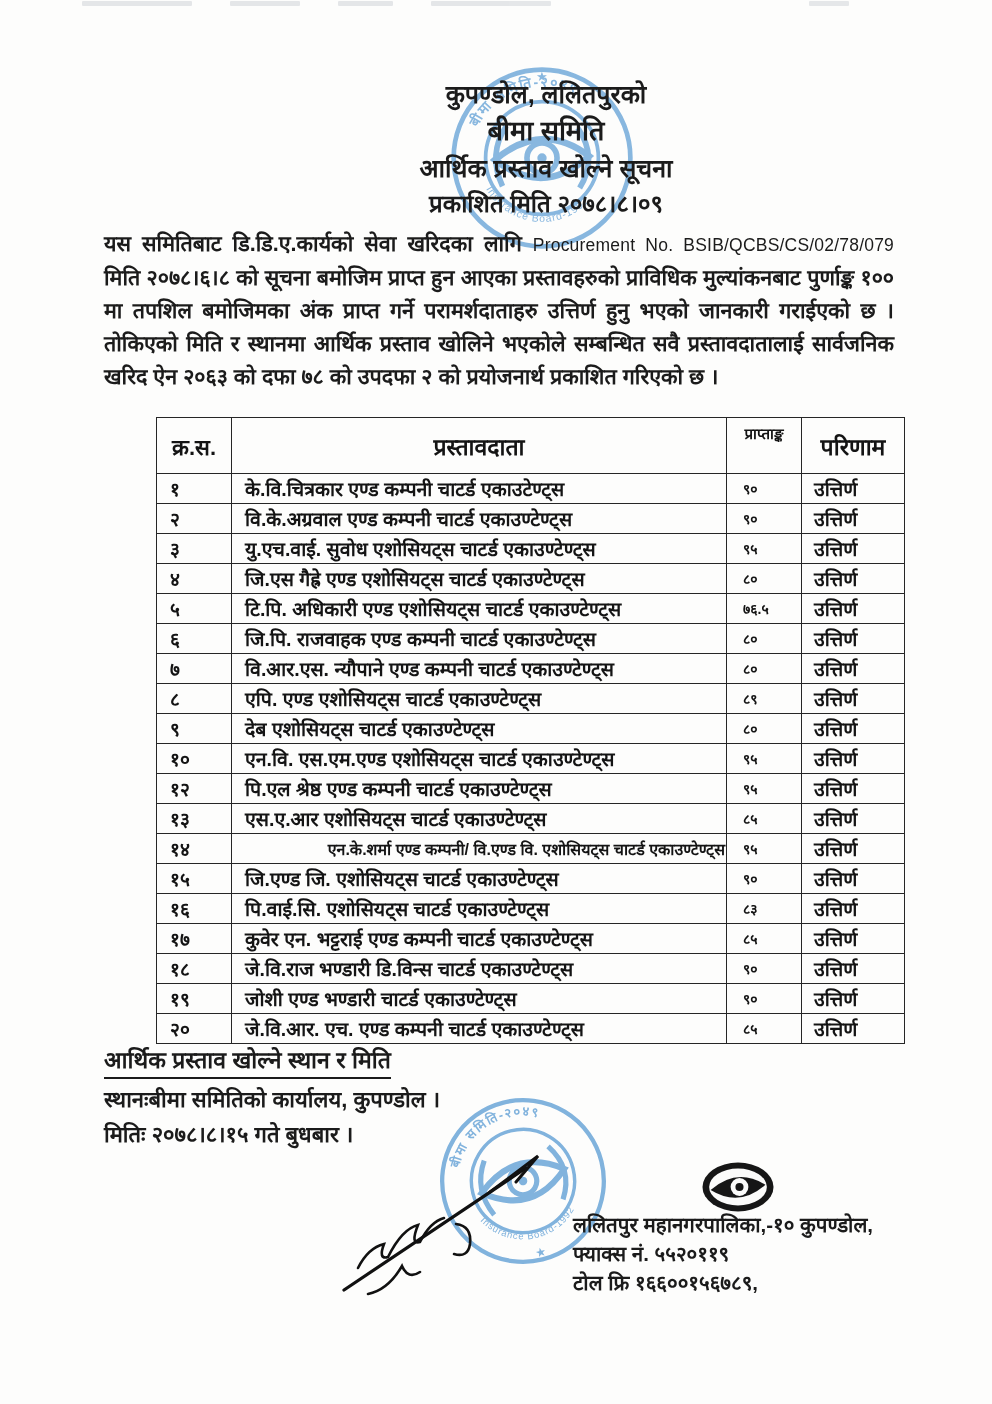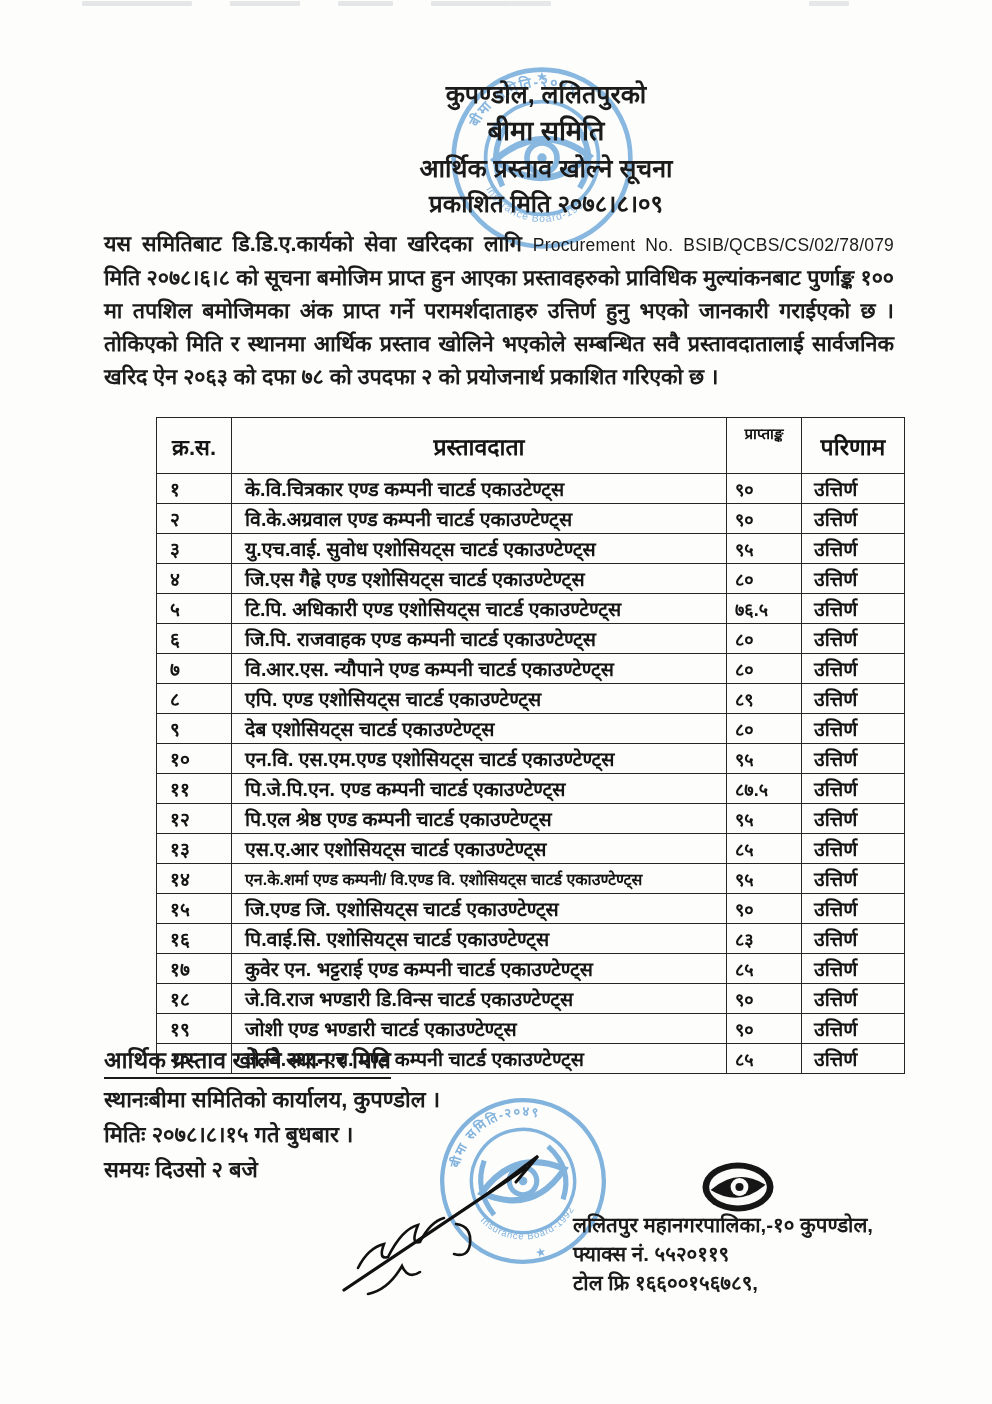--- a/index.html
+++ b/index.html
@@ -52,22 +52,22 @@
     overflow:hidden;white-space:nowrap;
   }
   table.results thead tr{height:56px;}
   table.results tbody tr{height:28px;}
   th.col-sn{width:72px;font-size:22px;}
   th.col-proposer{width:492px;font-size:23px;}
   th.col-score{width:72px;font-size:15px;vertical-align:top;padding-top:5px;}
   th.col-result{width:100px;font-size:23px;}
   td.cell-sn{padding-left:13px;font-size:19px;}
   td.cell-proposer{padding-left:13px;font-size:19.5px;}
-  td.cell-proposer.small{font-size:16px;}
-  td.cell-score{padding-left:8px;font-size:18px;}
+  td.cell-proposer.small{font-size:16px;text-align:right;}
+  td.cell-score{padding-left:16px;font-size:14px;}
   td.cell-result{padding-left:12px;font-size:19.5px;}
 
   
   .opening{position:absolute;left:104px;top:1043px;z-index:3;font-weight:600;}
   .opening .o-heading{
     display:inline-block;font-size:23px;font-weight:700;
     border-bottom:2.4px solid #1b1b1b;padding-bottom:2px;margin-bottom:9px;
   }
   .opening .o-line{font-size:22px;margin-bottom:11px;line-height:1.1;}
 
@@ -195,26 +195,20 @@
       <td class="cell-result">उत्तिर्ण</td>
     </tr>
 
     <tr>
       <td class="cell-sn">१०</td>
       <td class="cell-proposer">एन.वि. एस.एम.एण्ड एशोसियट्स चाटर्ड एकाउण्टेण्ट्स</td>
       <td class="cell-score">९५</td>
       <td class="cell-result">उत्तिर्ण</td>
     </tr>
 
-    <tr>
-      <td class="cell-sn">११</td>
-      <td class="cell-proposer">पि.जे.पि.एन. एण्ड कम्पनी चाटर्ड एकाउण्टेण्ट्स</td>
-      <td class="cell-score">८७.५</td>
-      <td class="cell-result">उत्तिर्ण</td>
-    </tr>
 
     <tr>
       <td class="cell-sn">१२</td>
       <td class="cell-proposer">पि.एल श्रेष्ठ एण्ड कम्पनी चाटर्ड एकाउण्टेण्ट्स</td>
       <td class="cell-score">९५</td>
       <td class="cell-result">उत्तिर्ण</td>
     </tr>
 
     <tr>
       <td class="cell-sn">१३</td>
@@ -271,21 +265,20 @@
       <td class="cell-score">८५</td>
       <td class="cell-result">उत्तिर्ण</td>
     </tr>
   </tbody>
   </table>
 
   <div class="opening">
     <div class="o-heading">आर्थिक प्रस्ताव खोल्ने स्थान र मिति</div>
     <div class="o-line">स्थानःबीमा समितिको कार्यालय, कुपण्डोल ।</div>
     <div class="o-line">मितिः २०७८।८।१५ गते बुधबार ।</div>
-    <div class="o-line">समयः दिउसो २ बजे</div>
   </div>
 
   <svg class="stamp stamp-bottom" viewBox="0 0 200 200">
     <defs>
       <path id="arc-top-2" d="M 24,100 A 76,76 0 0 1 176,100"></path>
       <path id="arc-bot-2" d="M 32,100 A 68,68 0 0 0 168,100"></path>
     </defs>
     <circle cx="100" cy="100" r="94" fill="none" stroke="currentColor" stroke-width="5"></circle>
     <circle cx="100" cy="100" r="60" fill="none" stroke="currentColor" stroke-width="4"></circle>
     <path d="M50,102 Q100,60 150,98 Q102,142 50,102 Z" fill="none" stroke="currentColor" stroke-width="7"></path>

